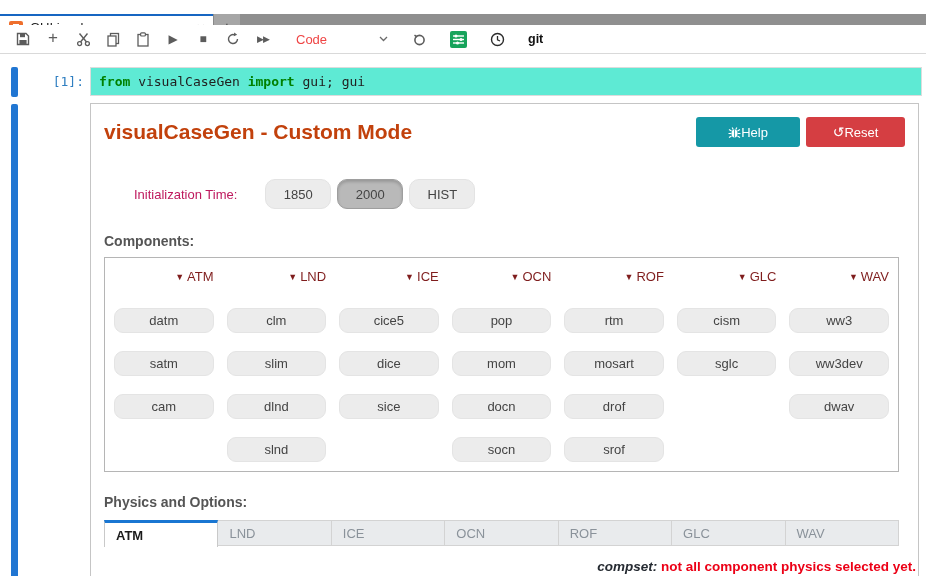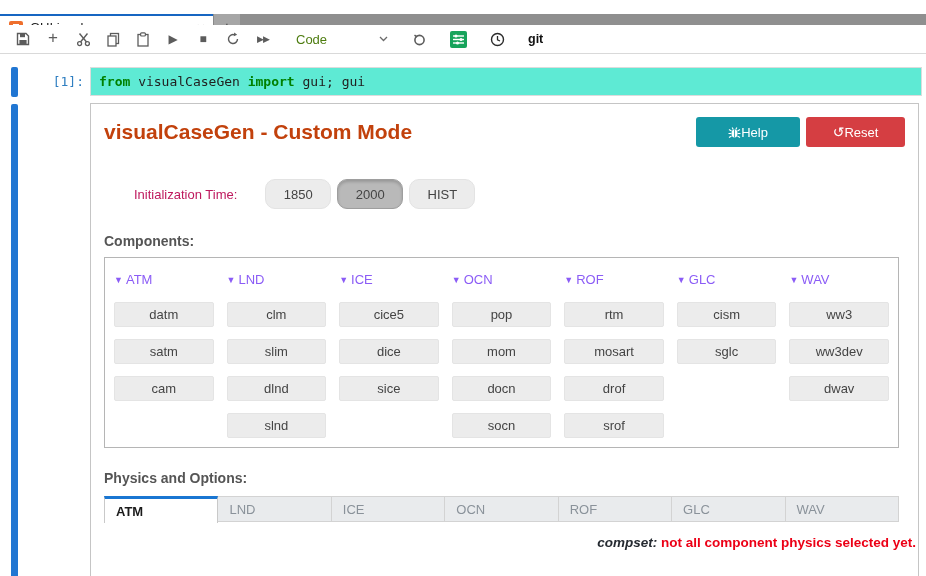--- a/index.html
+++ b/index.html
@@ -27,21 +27,21 @@
   .toolbar {
     position:absolute; left:0; top:25px; width:926px; height:29px; background:#fff;
     border-bottom:1px solid #d9d9d9; display:flex; align-items:center; padding-left:8px;
   }
   .tbtn { width:30px; height:24px; display:flex; align-items:center; justify-content:center; color:#5c5c5c; cursor:pointer; }
   .tbtn svg { display:block; }
   .glyph { font-size:12px; color:#5c5c5c; }
   .plus-glyph { font-size:17px; font-weight:400; color:#5c5c5c; margin-top:-2px; }
   .ffwd { font-size:9px; letter-spacing:-1px; color:#5c5c5c; }
   .celltype { display:flex; align-items:center; justify-content:space-between; width:92px; margin-left:18px; cursor:pointer; }
-  .celltype-label { font-size:13px; color:#4d7c0f; }
+  .celltype-label { font-size:13px; color:#ef4444; }
   .kernel-group { display:flex; align-items:center; margin-left:16px; gap:9px; }
   .git-label { font-size:12.5px; font-weight:bold; color:#111; margin-left:7px; cursor:pointer; }
 
   
   .nb { position:absolute; left:0; top:54px; width:926px; height:522px; background:#fff; }
   .collapser { position:absolute; left:11px; width:7px; background:#2176d2; border-radius:2px; cursor:pointer; }
   .collapser.input { top:13px; height:30px; }
   .collapser.output { top:50px; height:540px; }
   .prompt {
     position:absolute; left:22px; top:20px; width:62px; text-align:right;
@@ -77,24 +77,24 @@
   .tgl {
     width:66px; height:30px; margin-left:6px; background:#ececec; border:1px solid #e3e3e3;
     border-radius:10px; font-size:13px; color:#444; font-family:"Liberation Sans", sans-serif; cursor:pointer;
   }
   .tgl.sel { background:#b9b9b9; border-color:#9e9e9e; box-shadow:inset 0 2px 3px rgba(0,0,0,.18); }
 
   .w-section-label { margin-top:24px; font-size:14px; font-weight:bold; color:#555; }
   .comp-box { margin-top:8px; width:795px; border:1px solid #b5b5b5; padding:6px 9px 9px 9px; }
   .comp-grid { display:grid; grid-template-columns:repeat(7,1fr); column-gap:13px; }
   .ccol { display:flex; flex-direction:column; }
-  .chead { height:26px; line-height:32px; text-align:left; font-size:13px; color:#8b5cf6; cursor:pointer; white-space:nowrap; }
+  .chead { height:26px; line-height:26px; text-align:right; font-size:13px; color:#7f1d1d; cursor:pointer; white-space:nowrap; }
   .caret { font-size:9px; position:relative; top:-1px; margin-right:3px; }
   .cbtn {
-    height:25px; margin-top:12px; background:#ececec; border:1px solid #e4e4e4; border-radius:2px;
+    height:25px; margin-top:18px; background:#ececec; border:1px solid #e4e4e4; border-radius:9px;
     font-size:13px; color:#444; font-family:"Liberation Sans", sans-serif; cursor:pointer; width:100%;
   }
 
   .ptabs { margin-top:10px; width:795px; display:flex; position:relative; z-index:2; }
   .ptab {
     flex:1; height:26px; background:#e9ebed; border:1px solid #d3d3d3; border-left:none;
     font-size:13px; color:#8a929a; display:flex; align-items:center; padding-left:11px; cursor:pointer;
   }
   .ptab:first-child { border-left:1px solid #d3d3d3; }
   .ptab.active {

